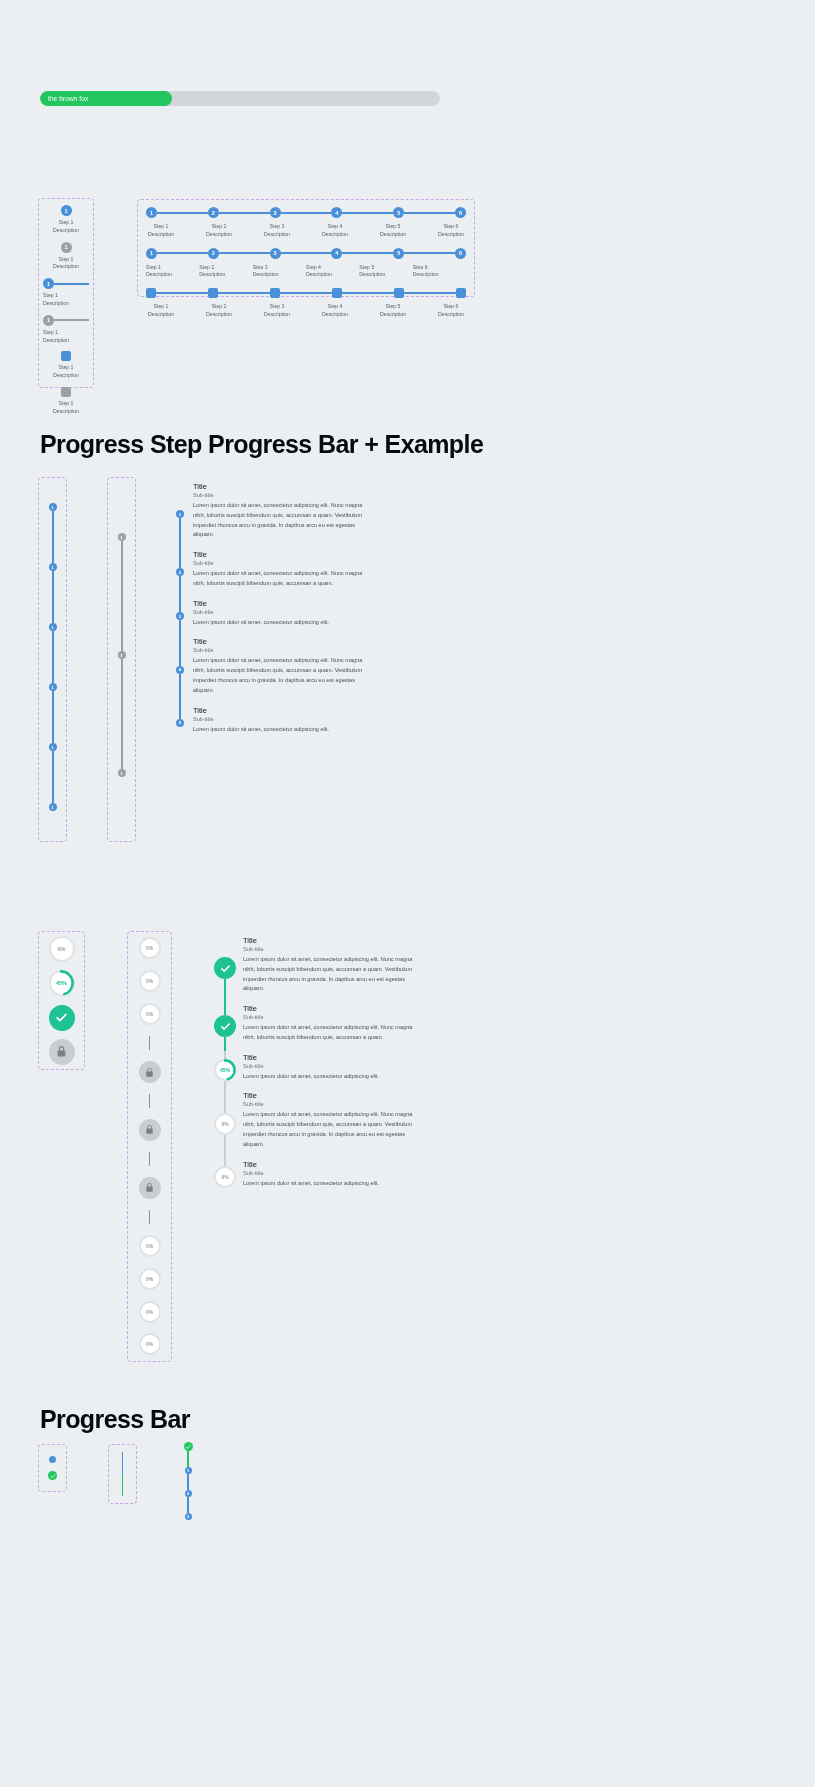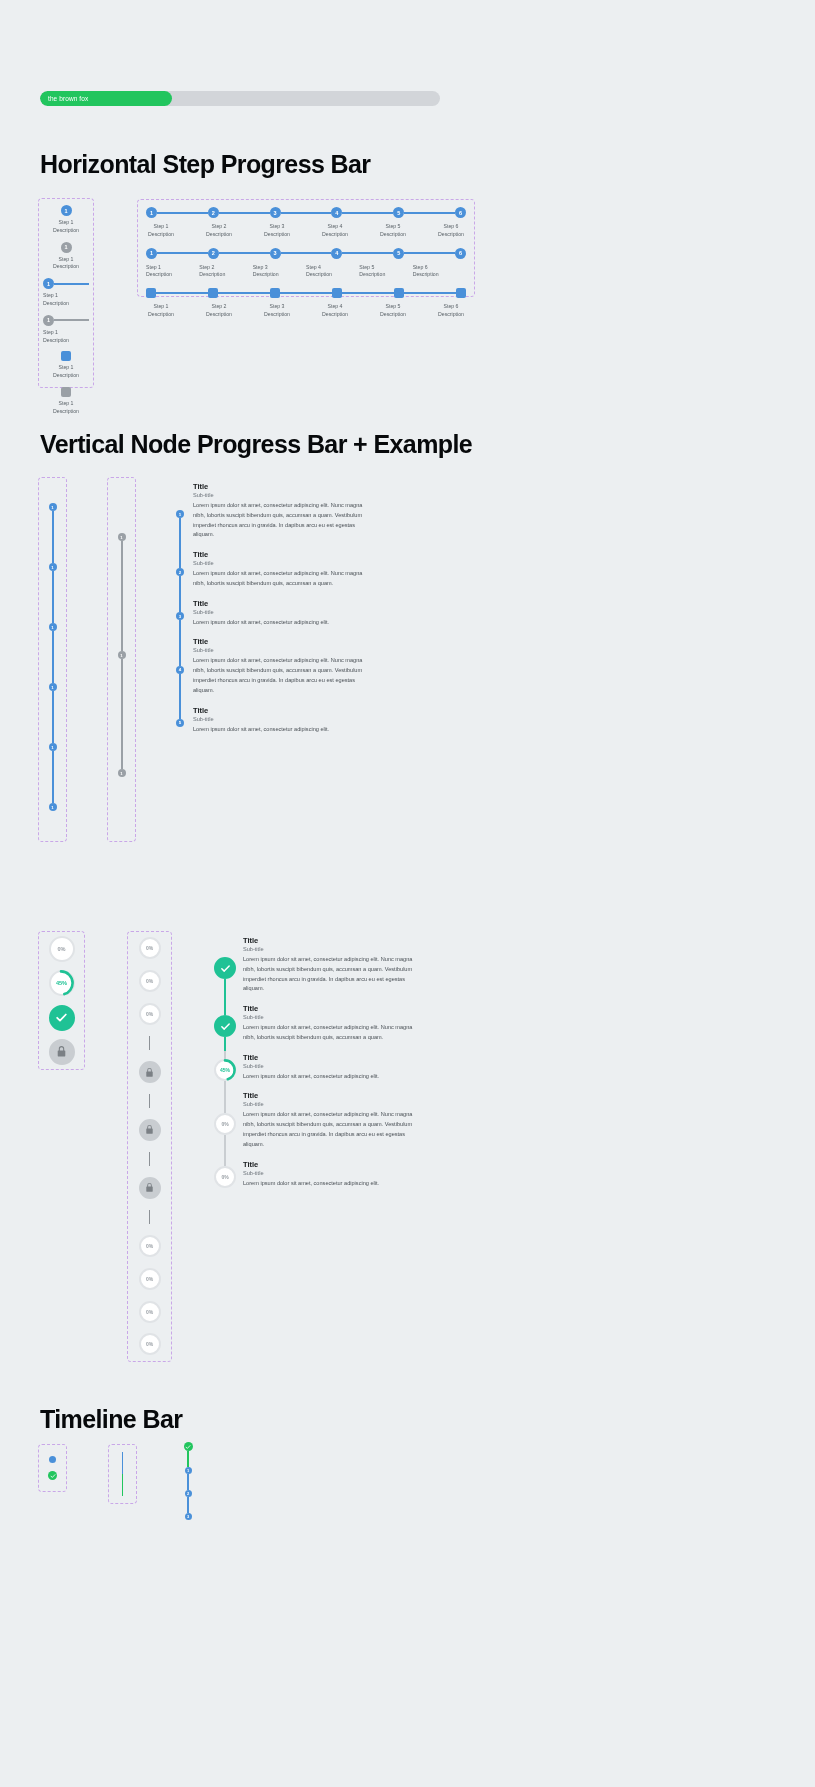--- a/index.html
+++ b/index.html
@@ -70,21 +70,21 @@
   
   .v-line { width:2px; background:#4a90d9; }
   .v-line.grey { width:2px; background:#9aa0a6; }
   .v-node {
     width:8px; height:8px; border-radius:50%;
     background:#4a90d9; color:#fff; font-size:4.4px; font-weight:700;
     display:flex; align-items:center; justify-content:center;
   }
   .v-node.grey { background:#9aa0a6; }
 
-  .ex-title { font-size:7.5px; font-weight:700; color:#16191c; }
+  .ex-title { font-size:7.5px; font-weight:400; color:#16191c; }
   .ex-sub { font-size:5.6px; color:#6b7279; margin-top:1px; }
   .ex-body { font-size:5.6px; color:#4a5056; line-height:1.75; margin-top:3px; }
 
   
   .ring {
     width:26px; height:26px; border-radius:50%;
     background:#ffffff; border:2.5px solid #e0e3e6;
     display:flex; align-items:center; justify-content:center;
     font-size:5.6px; font-weight:700; color:#9aa0a6;
     position:relative; flex:0 0 auto;
@@ -109,21 +109,20 @@
 
 <div class="page">
 
 
   <div class="pct-track" id="pctTrack" style="left: 40px; top: 91px; width: 400px; background: rgb(210, 213, 217);">
     <div class="pct-fill" id="pctFill" style="width: 33%; background: rgb(34, 197, 94);">
       <span class="pct-label">the brown fox</span>
     </div>
   </div>
 
-  <h2 class="section-title" style="position:absolute;left:40px;top:150px;">Horizontal Step Progress Bar</h2>
 
   <div class="dashed" style="position:absolute;left:38px;top:198px;width:56px;height:190px;padding:6px 4px;">
     <div id="hVariants">
         <div style="margin-bottom: 7px;">
           <div style="display: flex; align-items: center; justify-content: center;">
             <div class="node-circle">1</div>
           </div>
           <div class="step-txt">
             <div>Step 1</div>
             <div>Description</div>
@@ -300,21 +299,21 @@
             </div>
             <div class="step-txt" style="flex: 1 1 0px; margin-right: -14px;">
               <div>Step 6</div>
               <div>Description</div>
             </div>
           </div>
         </div>
       </div>
   </div>
 
-  <h2 class="section-title" style="position:absolute;left:40px;top:430px;">Vertical Node Progress Bar + Example</h2>
+  <h2 class="section-title" style="position:absolute;left:40px;top:430px;">Progress Step Progress Bar + Example</h2>
 
   <div class="dashed" style="position:absolute;left:38px;top:477px;width:29px;height:365px;">
     <div id="vBlue" style="height:100%;display:flex;flex-direction:column;align-items:center;padding:25px 0;">
         <div class="v-node">1</div>
         <div class="v-line" style="height: 52px;"></div>
         <div class="v-node">1</div>
         <div class="v-line" style="height: 52px;"></div>
         <div class="v-node">1</div>
         <div class="v-line" style="height: 52px;"></div>
         <div class="v-node">1</div>
@@ -541,21 +540,21 @@
           <div style="width: 2px; flex: 1 1 auto; background: transparent;"></div>
         </div>
         <div style="padding: 2px 0px 8px 6px;">
           <div class="ex-title">Title</div>
           <div class="ex-sub">Sub-title</div>
           <div class="ex-body">Lorem ipsum dolor sit amet, consectetur adipiscing elit.</div>
         </div>
       </div>
     </div>
 
-  <h2 class="section-title" style="position:absolute;left:40px;top:1405px;">Timeline Bar</h2>
+  <h2 class="section-title" style="position:absolute;left:40px;top:1405px;">Progress Bar</h2>
 
   <div class="dashed" style="position:absolute;left:38px;top:1444px;width:29px;height:48px;">
     <div id="tlA" style="height:100%;display:flex;flex-direction:column;align-items:center;justify-content:space-around;padding:7px 0;">
         <div class="tl-dot-blue"></div>
         <div class="tl-dot-green">
           <svg width="6" height="6" viewBox="0 0 24 24" fill="none" stroke="#ffffff" stroke-width="3.2" stroke-linecap="round" stroke-linejoin="round">
             <path d="M4 12.5l5.2 5.2L20 6.5"></path>
           </svg>
         </div>
       </div>

